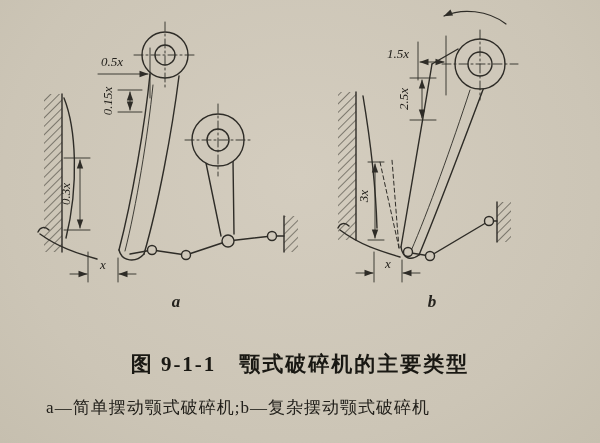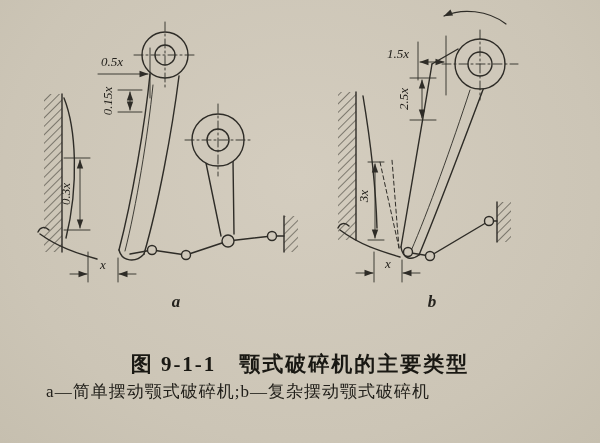--- a/index.html
+++ b/index.html
@@ -8,21 +8,21 @@
     background:radial-gradient(ellipse at 50% 40%, #d4cdbf 0%, #ccc5b6 70%, #c6bfaf 100%);
     font-family:"Liberation Serif","DejaVu Serif",serif;
   }
   .page{position:relative;width:600px;height:443px;}
   .diagram-wrap{position:absolute;top:0;left:0;width:508px;height:335px;}
   .caption{
     position:absolute;top:350px;left:0;width:600px;text-align:center;
     font-size:21px;letter-spacing:2px;color:#191813;font-weight:600;
   }
   .subcaption{
-    position:absolute;top:380px;left:0;width:476px;text-align:center;
+    position:absolute;top:396px;left:0;width:476px;text-align:center;
     font-size:17px;letter-spacing:1px;color:#22201b;
   }
   svg text{font-family:"Liberation Serif","DejaVu Serif",serif;fill:#24221d;}
   svg .dim{font-size:13px;font-style:italic;}
   svg .figlabel{font-size:17px;font-weight:bold;font-style:italic;}
 </style>
 </head>
 <body>
 
 <div class="page">

